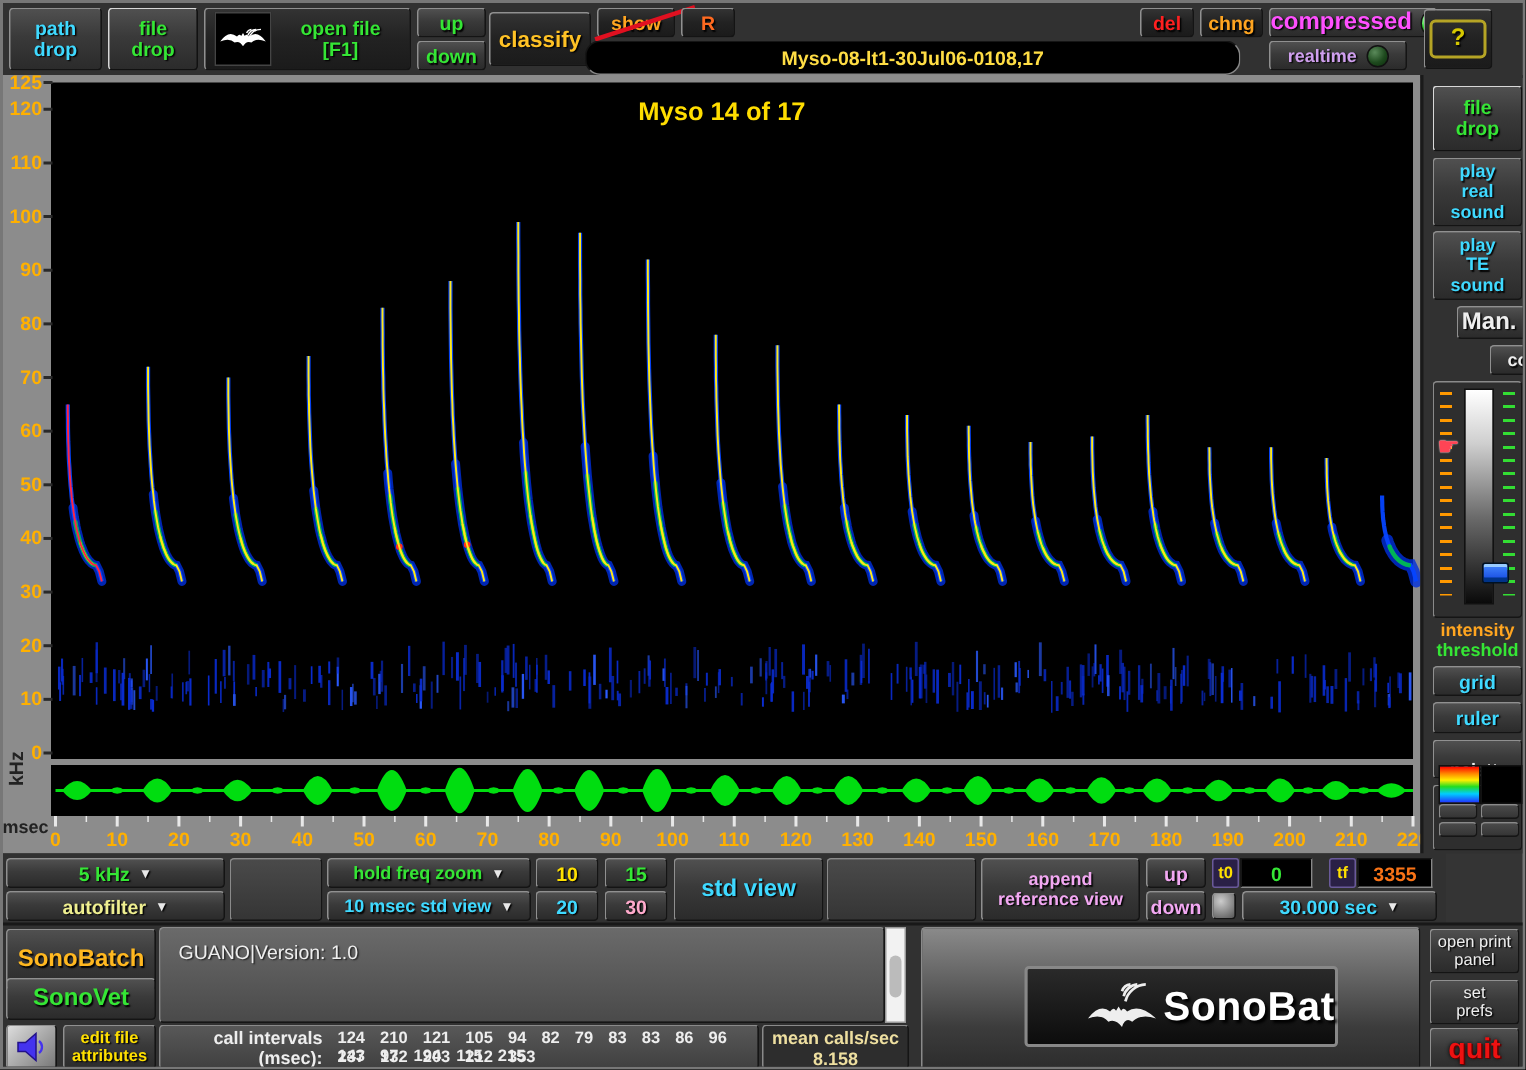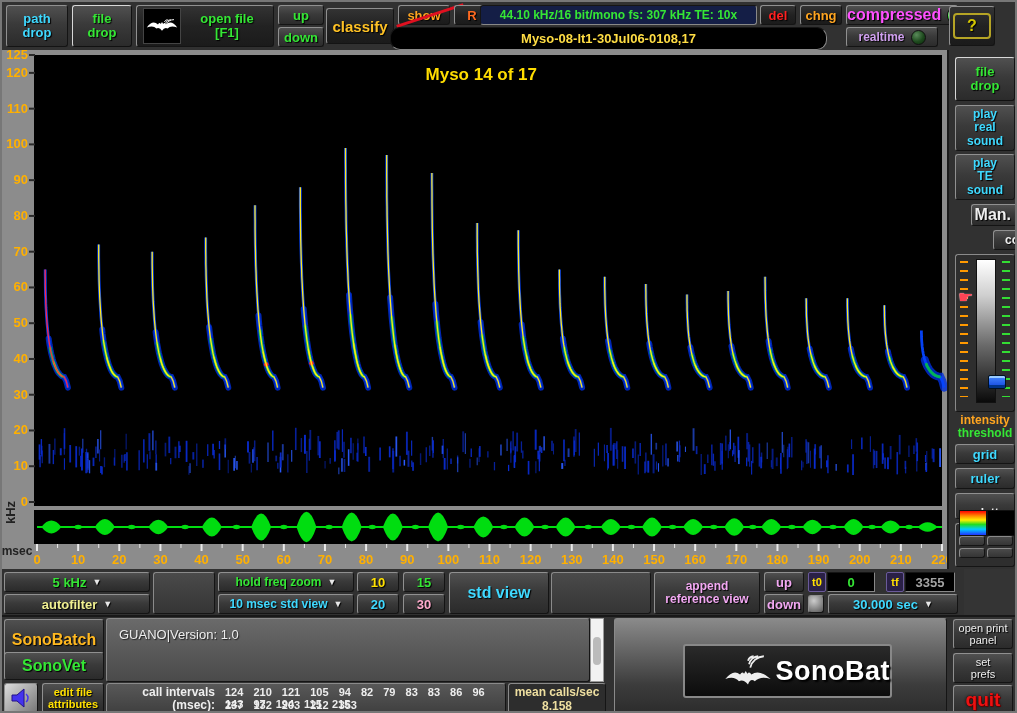--- a/index.html
+++ b/index.html
@@ -47,21 +47,20 @@
 [F1]</span>
     </div>
     <div class="btn green" style="left:276px;top:3px;width:46px;height:20px;">up</div>
     <div class="btn green" style="left:276px;top:25px;width:46px;height:20px;">down</div>
     <div class="btn dark" style="left:324px;top:6px;width:68px;height:36px;color:#ffc225;font-size:15px;">classify</div>
     <div class="btn dark orange" style="left:396px;top:3px;width:52px;height:20px;overflow:visible;">
       <span>show</span>
       <span style="position:absolute;left:-4px;top:8px;width:70px;height:3px;background:#e01020;transform:rotate(-18deg);"></span>
     </div>
     <div class="btn dark" style="left:452px;top:3px;width:36px;height:20px;color:#ff6a20;">R</div>
-    <div class="valuebox" style="left:478px;top:3px;width:277px;height:20px;background:#141e46;color:#35e635;font-size:12px;border-radius:3px;">44.10 kHz/16 bit/mono   fs: 307 kHz   TE:  10x</div>
     <div class="btn dark red" style="left:758px;top:3px;width:36px;height:20px;">del</div>
     <div class="btn dark orange" style="left:798px;top:3px;width:42px;height:20px;">chng</div>
     <div class="btn" style="left:844px;top:3px;width:112px;height:20px;color:#ff50ff;font-size:16px;">
       <span>compressed</span>
       <span class="led on"></span>
     </div>
     <div class="valuebox" style="left:388px;top:25px;width:437px;height:23px;color:#ffdd44;font-size:13px;font-weight:bold;border-radius:10px;">Myso-08-lt1-30Jul06-0108,17</div>
     <div class="btn" style="left:844px;top:25px;width:92px;height:20px;color:#cf9fee;font-size:12px;">
       <span>realtime</span>
       <span class="led off"></span>
@@ -686,21 +685,21 @@
     <div class="btn" style="left:401px;top:25px;width:42px;height:20px;color:#ffaacc;">30</div>
     <div class="btn cyan" style="left:447px;top:3px;width:100px;height:42px;font-size:16px;">std view</div>
     <div class="panel" style="left:549px;top:3px;width:100px;height:42px;"></div>
     <div class="btn ml pink" style="left:652px;top:3px;width:106px;height:42px;font-size:12px;">append
 reference view</div>
     <div class="btn pink" style="left:762px;top:3px;width:40px;height:20px;">up</div>
     <div class="btn pink" style="left:762px;top:25px;width:40px;height:20px;">down</div>
     <div class="tag" style="left:806px;top:3px;width:18px;height:20px;">t0</div>
     <div class="valuebox green" style="left:825px;top:3px;width:48px;height:20px;">0</div>
     <div class="tag" style="left:884px;top:3px;width:18px;height:20px;">tf</div>
-    <div class="valuebox" style="left:903px;top:3px;width:50px;height:20px;color:#a3a3a3;">3355</div>
+    <div class="valuebox" style="left:903px;top:3px;width:50px;height:20px;color:#f97316;">3355</div>
     <div class="btn" style="left:806px;top:26px;width:16px;height:18px;background:radial-gradient(circle at 35% 30%,#ccc,#555);"></div>
     <div class="btn cyan" style="left:826px;top:25px;width:130px;height:20px;">
       <span>30.000 sec</span>
         <span class="chev">▼</span>
     </div>
   </div>
 
   <div style="position:absolute;left:0;top:613px;width:1017px;height:100px;background:#313131;border-top:2px solid #181818;">
     <div class="btn" style="left:2px;top:2px;width:100px;height:41px;color:#ffb820;font-size:16px;">SonoBatch</div>
     <div class="btn green" style="left:2px;top:35px;width:100px;height:28px;font-size:16px;">SonoVet</div>

